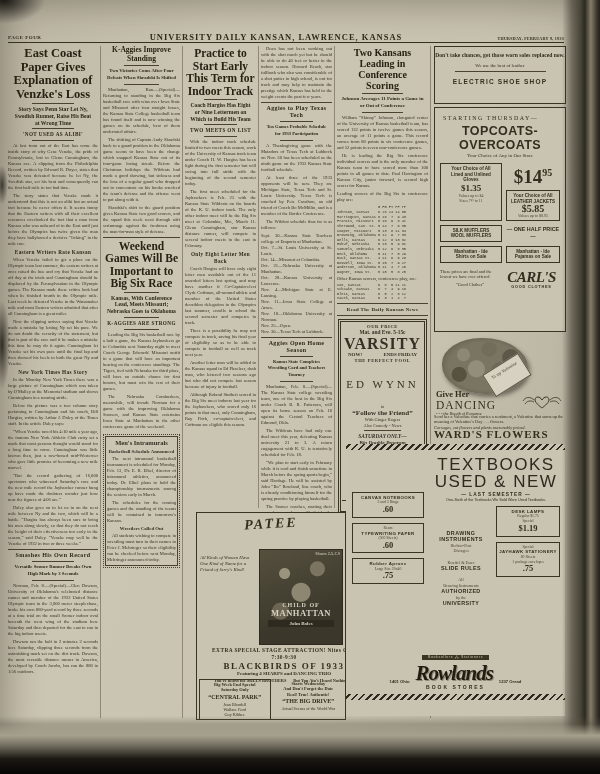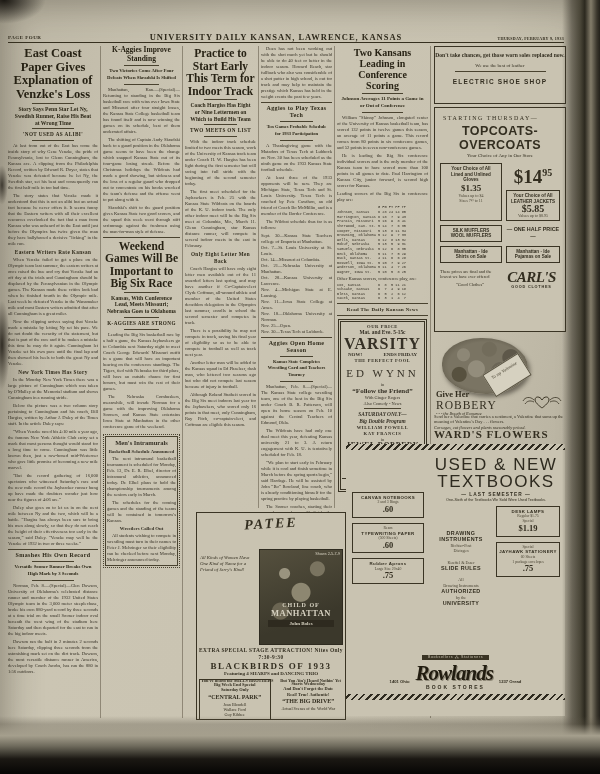--- a/index.html
+++ b/index.html
@@ -105,21 +105,21 @@
   .pbox .s{font:bold 4.4px/5.4px "Liberation Serif",serif;}
   .pbox .f{font:bold 6px/7px "Liberation Serif",serif;margin:1px 0;}
   .pbox .n{font:4.2px/5px "Liberation Serif",serif;}
 
   .vars{border:1px solid #3a3424;outline:1px solid #3a3424;outline-offset:-3px;margin:3px 1px;padding:4px 3px 2px;text-align:center;background:#cac4b2;}
   .v-price1{font:bold 4.6px/5.4px "Liberation Serif",serif;letter-spacing:.6px;}
   .v-price2{font:bold 5.4px/6.4px "Liberation Serif",serif;}
   .v-name{font:bold 16px/16px "Liberation Serif",serif;letter-spacing:1px;}
   .v-now{display:flex;justify-content:space-between;font:bold 5px/6px "Liberation Serif",serif;padding:0 6px;}
   .v-tag{font:bold 4.6px/6px "Liberation Serif",serif;letter-spacing:.6px;}
-  .v-star{font:11px/12px "Liberation Serif",serif;letter-spacing:3px;margin:3px 0;text-align:center;}
+  .v-star{font:11px/12px "Liberation Serif",serif;letter-spacing:3px;margin:14px 0;text-align:center;}
   .v-film{font:bold 7px/8px "Liberation Serif",serif;}
   .v-sm{font:4.4px/5.6px "Liberation Serif",serif;}
   .v-sec{font:bold italic 5.4px/6.6px "Liberation Serif",serif;}
   .v-film2{font:bold 7.5px/8.5px "Liberation Serif",serif;letter-spacing:.6px;}
   .v-slogan{font:bold 7px/8px "Liberation Serif",serif;border-top:1px solid #3a3424;margin-top:2px;padding-top:2px;}
 
   svg{display:block;}
 </style>
 </head>
 <body>
@@ -365,21 +365,21 @@
           <div class="carl-logo-sub">GOOD CLOTHES</div>
         </div>
       </div>
     </div>
 
     <div class="adbox" style="left:434px;top:334px;width:130px;height:104px;border:none;background:transparent">
       <div class="wards-bouquet"></div>
       <div class="card">To my Valentine</div>
       <div style="position:absolute;left:2px;top:56px;width:82px">
         <div class="wards-give">Give Her</div>
-        <div class="wards-fl">ROBBERY</div>
+        <div class="wards-fl">DANCING</div>
         <div style="font:italic 4.2px/5px 'Liberation Serif',serif">- - - the Breath of Romance</div>
       </div>
       <div style="position:absolute;right:2px;top:58px;width:40px">
         <svg width="40" height="22" viewBox="0 0 40 22">
             <path d="M20 8 C18 4 13 4 13 8 C13 11 20 16 20 16 C20 16 27 11 27 8 C27 4 22 4 20 8 Z" fill="none" stroke="#3a3424" stroke-width="1"></path>
             <path d="M12 8 C8 4 3 5 1 9 M12 10 C8 8 5 9 3 12" fill="none" stroke="#3a3424" stroke-width=".8"></path>
             <path d="M28 8 C32 4 37 5 39 9 M28 10 C32 8 35 9 37 12" fill="none" stroke="#3a3424" stroke-width=".8"></path>
           </svg>
       </div>
       <div style="position:absolute;left:0;top:80px;width:130px;font:4.4px/5.4px 'Liberation Serif',serif">
@@ -388,22 +388,22 @@
       </div>
       <div style="position:absolute;left:0;top:94px;width:130px">
         <div class="wards-name">WARD'S FLOWERS</div>
 
       </div>
     </div>
 
     <div class="adbox" style="left:346px;top:444px;width:219px;height:272px;border:none">
       <div class="zz"></div>
       <div style="position:absolute;left:86px;top:12px;width:128px">
+        <div class="used-head">TEXTBOOKS</div>
         <div class="used-head">USED &amp; NEW</div>
-        <div class="used-head">TEXTBOOKS</div>
         <div class="used-sub">— LAST SEMESTER —</div>
         <div class="used-tag">One-Sixth of the Textbooks We Sold Were Used Textbooks.</div>
       </div>
       <div style="position:absolute;left:6px;top:48px;width:72px">
         <div class="rbox">
           <div class="a">CANVAS NOTEBOOKS</div>
           <div class="b">2 and 3 Rings</div>
           <div class="c">.60</div>
         </div>
         <div class="rbox">
@@ -462,21 +462,21 @@
 
     <div class="adbox" style="left:196px;top:512px;width:148px;height:206px">
       <div class="patee-logo" style="margin-top:3px">PATEE</div>
       <div class="patee-cap" style="position:absolute;left:3px;top:42px;width:56px">All Kinds of Women Have One Kind of Name for a Friend of Jerry's Kind!</div>
       <div class="poster">
         <div class="shows">Shows 2-5-7-9</div>
         <div class="t1">CHILD OF</div>
         <div class="t2">MANHATTAN</div>
         <div class="star">John Boles</div>
       </div>
-      <div style="position:absolute;left:2px;top:134px;width:144px">
+      <div style="position:absolute;left:15px;top:134px;width:144px">
         <div class="stage1"><span>EXTRA SPECIAL</span> <span>STAGE ATTRACTION! Nites Only 7:30-9:30</span></div>
         <div class="stage2">BLACKBIRDS OF 1933</div>
         <div class="stage3">Featuring 4 SHARPS and DANCING TRIO</div>
         <div style="display:flex;justify-content:space-between;font:bold 4.4px/5.4px 'Liberation Serif',serif;padding:0 2px">
           <span>You've heard the  MILLS BROTHERS</span>
             <span>But You Ain't Heard Nothin' Yet</span>
         </div>
       </div>
       <div style="position:absolute;left:2px;top:166px;width:144px;display:flex;gap:3px">
         <div class="pbox" style="flex:1">

